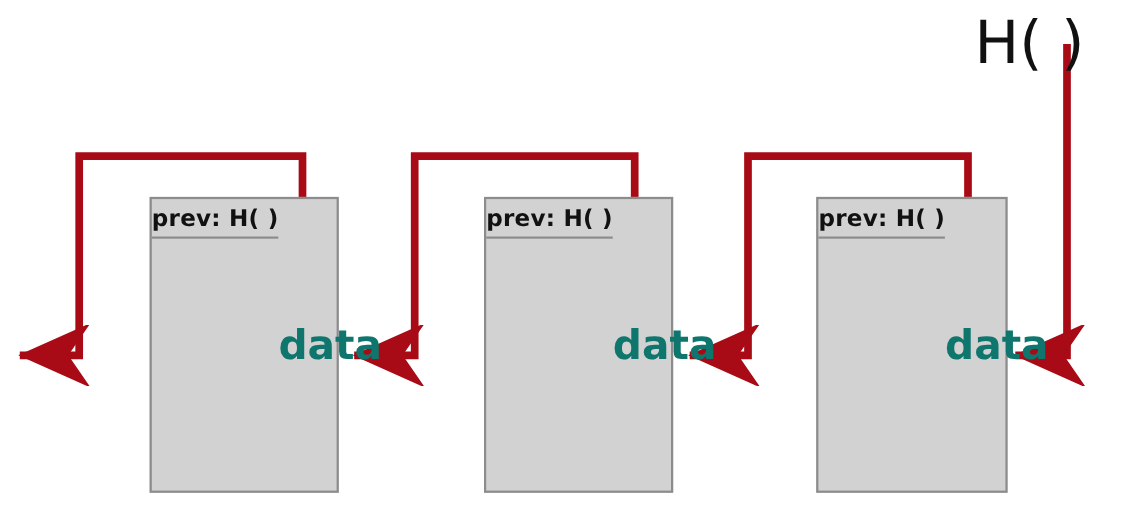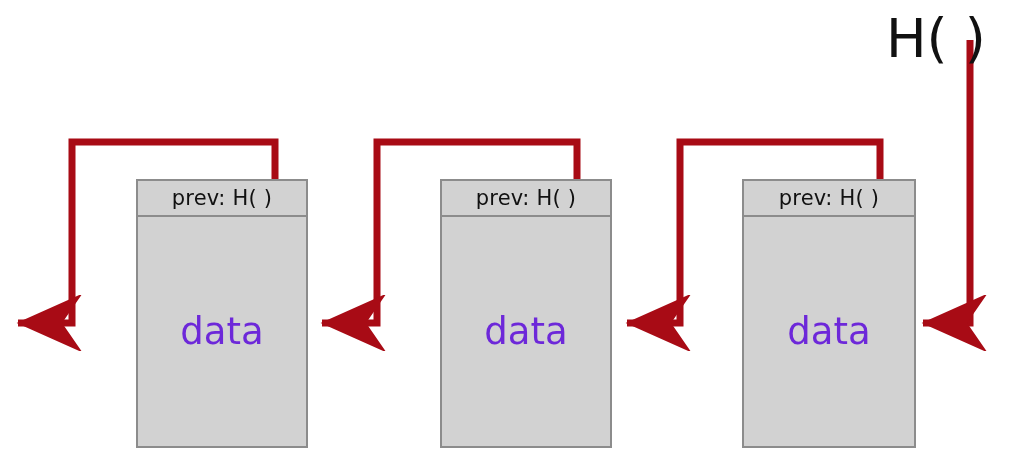--- a/index.html
+++ b/index.html
@@ -23,41 +23,42 @@
     top: 0;
     width: 1033px;
     height: 470px;
   }
   .block {
     position: absolute;
     box-sizing: border-box;
     background: #d2d2d2;
     border: 2px solid #8c8c8c;
     display: flex;
-    flex-direction: column;
+    flex-direction: row;
+    font-weight: bold;
   }
   .block-header {
     height: 36px;
     flex: 0 0 36px;
     box-sizing: border-box;
     border-bottom: 2px solid #8c8c8c;
     display: flex;
     align-items: center;
     justify-content: center;
     color: #111111;
     font-size: 21px;
     letter-spacing: 0.2px;
     white-space: pre;
   }
   .block-body {
     flex: 1 1 auto;
     display: flex;
     align-items: center;
     justify-content: center;
-    color: #6d28d9;
+    color: #0f766e;
     font-size: 37px;
   }
   .hash-label {
     position: absolute;
     color: #111111;
     font-size: 54px;
     white-space: pre;
     line-height: 1;
   }
 </style>

